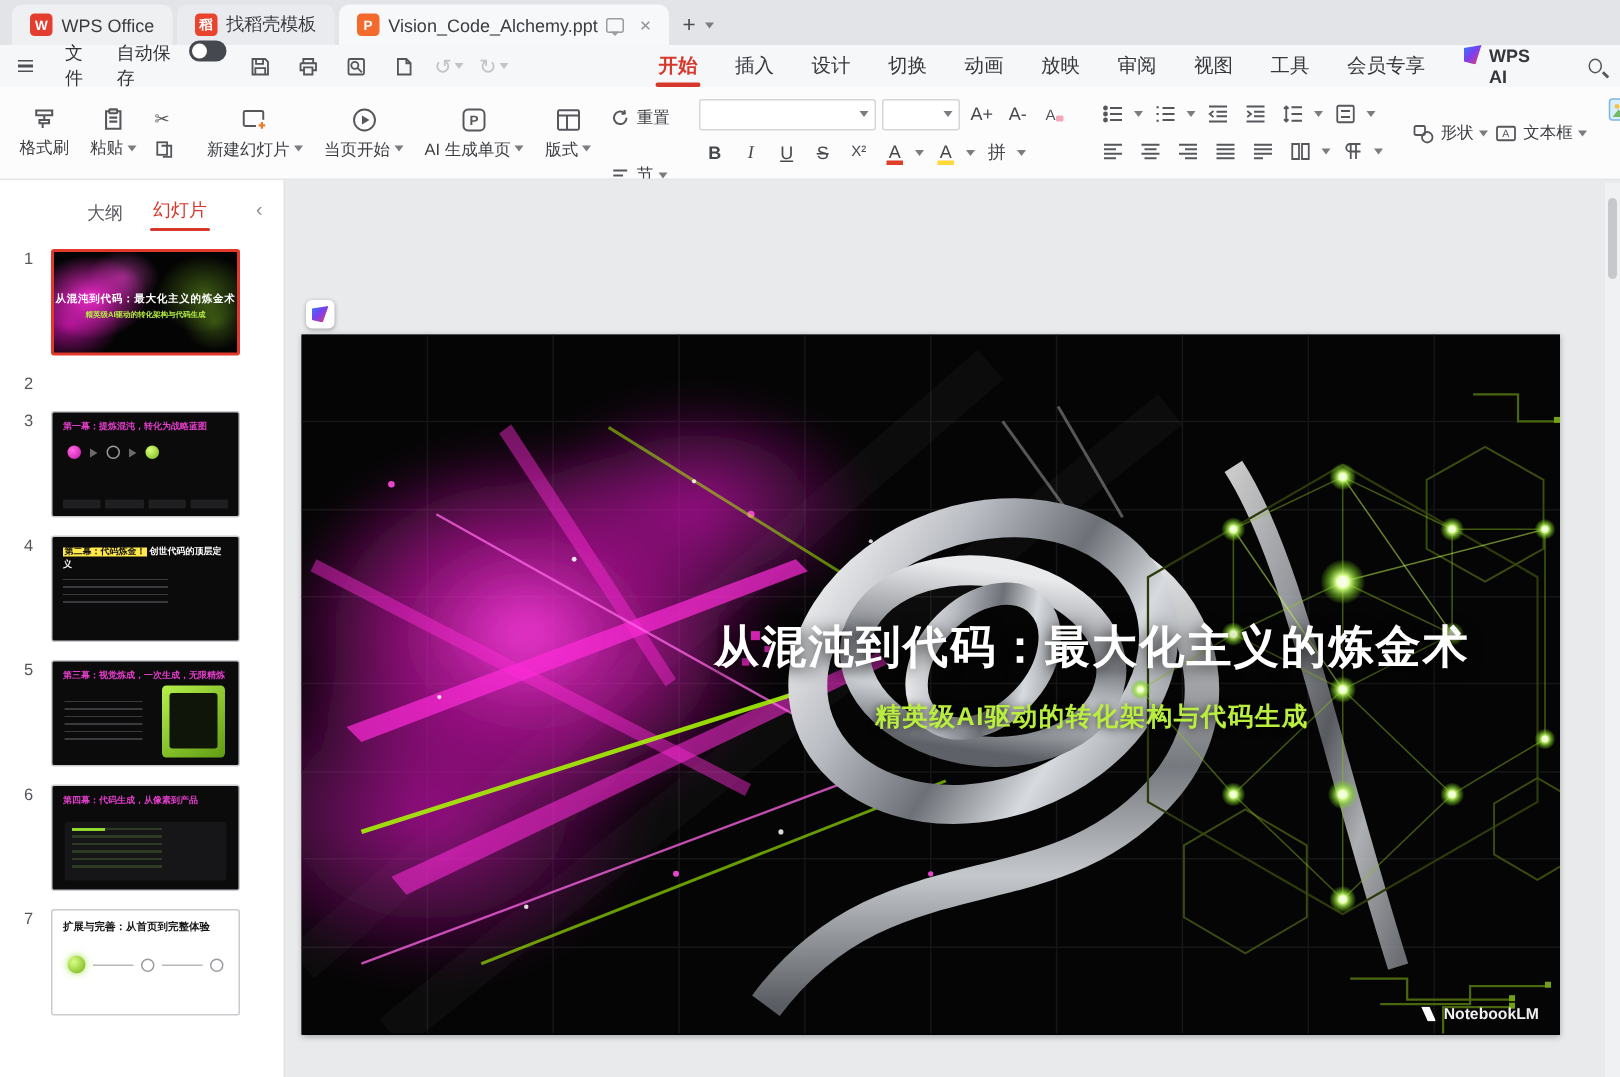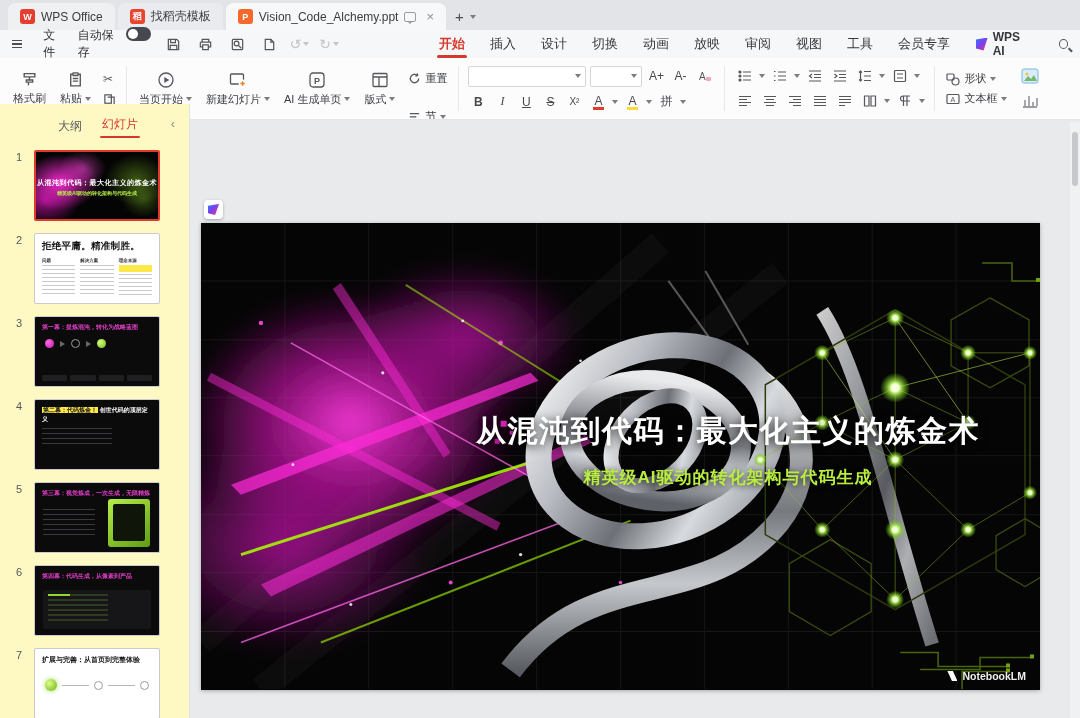--- a/index.html
+++ b/index.html
@@ -32,21 +32,21 @@
   .toggle{width:27px;height:14px;border-radius:7px;background:#45484e;position:relative;}
   .toggle::after{content:"";position:absolute;left:2px;top:2px;width:10px;height:10px;border-radius:50%;background:#fff;}
   .qat{display:flex;align-items:center;gap:11px;margin-right:10px;}
   .qat svg{display:block;}
   .undoredo{display:flex;align-items:center;gap:2px;color:#c3c4c7;font-size:14px;margin-right:4px;}
   .undoredo .cv{border-top-color:#c3c4c7;}
   .rtabs{display:flex;align-items:center;gap:25px;margin-left:96px;font-size:13px;color:#36383c;height:100%;}
   .rtab{position:relative;height:100%;display:flex;align-items:center;cursor:default;white-space:nowrap;}
   .rtab.active{color:#d6392b;font-weight:bold;}
   .rtab.active::after{content:"";position:absolute;left:50%;transform:translateX(-50%);bottom:0;width:30px;height:3px;border-radius:2px;background:#d6392b;}
-  .wpsai{display:flex;align-items:center;gap:5px;margin-left:26px;font-size:12px;font-weight:bold;color:#35373b;}
+  .wpsai{display:flex;align-items:flex-start;gap:5px;margin-left:26px;font-size:12px;font-weight:bold;color:#35373b;}
   .ai-logo{width:13px;height:13px;background:linear-gradient(135deg,#2f7cf6 0%,#7a3ff2 45%,#ef3e63 100%);clip-path:polygon(0 15%,100% 0,65% 100%,0 85%);}
   .search-ic{width:10px;height:10px;border:1.6px solid #55575b;border-radius:50%;position:relative;margin-left:28px;}
   .search-ic::after{content:"";position:absolute;width:5px;height:1.6px;background:#55575b;left:8px;top:9px;transform:rotate(45deg);}
 
   
   .ribbon{position:absolute;top:58px;left:0;right:0;height:62px;background:#fcfcfd;border-bottom:1px solid #e4e5e7;display:flex;align-items:stretch;padding:5px 6px;overflow:hidden;}
   .rsep{width:1px;background:#e7e8ea;margin:3px 5px;}
   .bigbtn{display:flex;flex-direction:column;align-items:center;justify-content:center;gap:3px;padding:0 7px;font-size:11px;color:#3c3e42;white-space:nowrap;border-radius:3px;}
   .bigbtn .lab{display:flex;align-items:center;gap:3px;}
   .smallcol{display:flex;flex-direction:column;justify-content:center;gap:7px;padding:0 5px;}
@@ -60,25 +60,25 @@
   .rsel.size{width:52px;}
   .tbtn{min-width:20px;height:20px;display:flex;align-items:center;justify-content:center;font-size:12px;color:#46484c;border-radius:2px;padding:0 2px;gap:1px;}
   .tbtn.b{font-weight:bold;}
   .tbtn.i{font-style:italic;font-family:"Liberation Serif",serif;}
   .tbtn.u{text-decoration:underline;}
   .tbtn.s{text-decoration:line-through;}
   .tbtn.sup{font-size:10px;}
   .colbar{display:block;width:11px;height:3px;margin-top:-2px;}
   .icbtn{width:21px;height:20px;display:flex;align-items:center;justify-content:center;border-radius:2px;}
   .icbtn svg{display:block;}
-  .rightgrp{display:flex;flex-direction:column;justify-content:center;gap:5px;padding:0 6px;}
+  .rightgrp{display:flex;justify-content:center;gap:5px;padding:0 6px;}
   .rightgrp .sb{display:flex;align-items:center;gap:4px;font-size:11px;color:#3c3e42;white-space:nowrap;}
 
   
-  .sidebar{position:absolute;top:104px;left:0;width:190px;bottom:0;background:#fef9c3;border-right:1px solid #e2e3e5;overflow:hidden;}
+  .sidebar{position:absolute;top:120px;left:0;width:190px;bottom:0;background:#ffffff;border-right:1px solid #e2e3e5;overflow:hidden;}
   .side-head{display:flex;align-items:center;gap:20px;padding:12px 0 6px 58px;font-size:12px;position:relative;}
   .sh-outline{color:#5b5d61;}
   .sh-slides{color:#d6392b;position:relative;padding-bottom:3px;}
   .sh-slides::after{content:"";position:absolute;left:-2px;right:-2px;bottom:-2px;height:2px;background:#d6392b;border-radius:1px;}
   .collapse{position:absolute;right:14px;top:12px;color:#8b8d91;font-size:13px;}
   .slides-list{padding-top:8px;}
   .slide-item{display:flex;margin:0 0 12px 12px;}
   .s-num{width:22px;font-size:11px;color:#55575b;padding-top:1px;text-align:left;padding-left:4px;}
   .thumb{width:126px;height:71px;background:#fff;border:1px solid #c9cbcf;border-radius:2px;position:relative;overflow:hidden;}
   .thumb.sel{border:2px solid #e3392c;}
@@ -258,36 +258,36 @@
       <span class="sb">
         <svg width="13" height="13" viewBox="0 0 14 14" fill="none" stroke="#55575b" stroke-width="1.3">
             <rect x="2" y="2" width="7" height="9"></rect>
             <path d="M5 4.5h7v8H6"></path>
           </svg>
       </span>
     </div>
     <div class="rsep"></div>
     <div class="bigbtn">
       <svg width="18" height="18" viewBox="0 0 18 18" fill="none">
-          <circle cx="9" cy="9" r="7" stroke="#55575b" stroke-width="1.3"></circle>
-          <path d="M7.3 6l5 3-5 3z" fill="#55575b"></path>
-        </svg>
-      <span class="lab">
-          <span>当页开始</span>
-          <span class="cv"></span>
-        </span>
-    </div>
-    <div class="bigbtn">
-      <svg width="18" height="18" viewBox="0 0 18 18" fill="none">
           <rect x="1.5" y="3" width="13" height="10" rx="1" stroke="#55575b" stroke-width="1.3"></rect>
           <circle cx="13.6" cy="12.6" r="4" fill="#fff"></circle>
           <path d="M13.6 10.4v4.4M11.4 12.6h4.4" stroke="#ef7c25" stroke-width="1.5"></path>
         </svg>
       <span class="lab">
           <span>新建幻灯片</span>
+          <span class="cv"></span>
+        </span>
+    </div>
+    <div class="bigbtn">
+      <svg width="18" height="18" viewBox="0 0 18 18" fill="none">
+          <circle cx="9" cy="9" r="7" stroke="#55575b" stroke-width="1.3"></circle>
+          <path d="M7.3 6l5 3-5 3z" fill="#55575b"></path>
+        </svg>
+      <span class="lab">
+          <span>当页开始</span>
           <span class="cv"></span>
         </span>
     </div>
     <div class="bigbtn">
       <svg width="18" height="18" viewBox="0 0 18 18" fill="none">
           <rect x="2" y="2" width="14" height="14" rx="3" stroke="#55575b" stroke-width="1.3"></rect>
           <text x="6" y="12.5" font-size="9" font-weight="bold" fill="#55575b" font-family="Liberation Sans,sans-serif">P</text>
         </svg>
       <span class="lab">
           <span>AI 生成单页</span>
@@ -489,38 +489,20 @@
       <div class="slide-item">
         <span class="s-num">1</span>
         <div class="thumb sel t-hero">
           <div class="t-hero-title">从混沌到代码：最大化主义的炼金术</div>
           <div class="t-hero-sub">精英级AI驱动的转化架构与代码生成</div>
         </div>
       </div>
 
       <div class="slide-item">
         <span class="s-num">2</span>
-        <div class="thumb light">
-          <div class="t2-title">拒绝平庸。精准制胜。</div>
-          <div class="t2-cols">
-            <div class="t2col">
-                <div class="t2h">问题</div>
-                <div class="tlines"></div>
-              </div>
-            <div class="t2col">
-                <div class="t2h">解决方案</div>
-                <div class="tlines"></div>
-              </div>
-            <div class="t2col">
-                <div class="t2h">理念来源</div>
-                <div class="ybox"></div>
-                <div class="tlines" style="height:21px;"></div>
-              </div>
-          </div>
-        </div>
       </div>
 
       <div class="slide-item">
         <span class="s-num">3</span>
         <div class="thumb dark">
           <div class="t-dtitle">第一幕：提炼混沌，转化为战略蓝图</div>
           <div class="t3-row">
             <span class="dot-m"></span>
               <span class="arr"></span>
               <span class="ring-g"></span>

